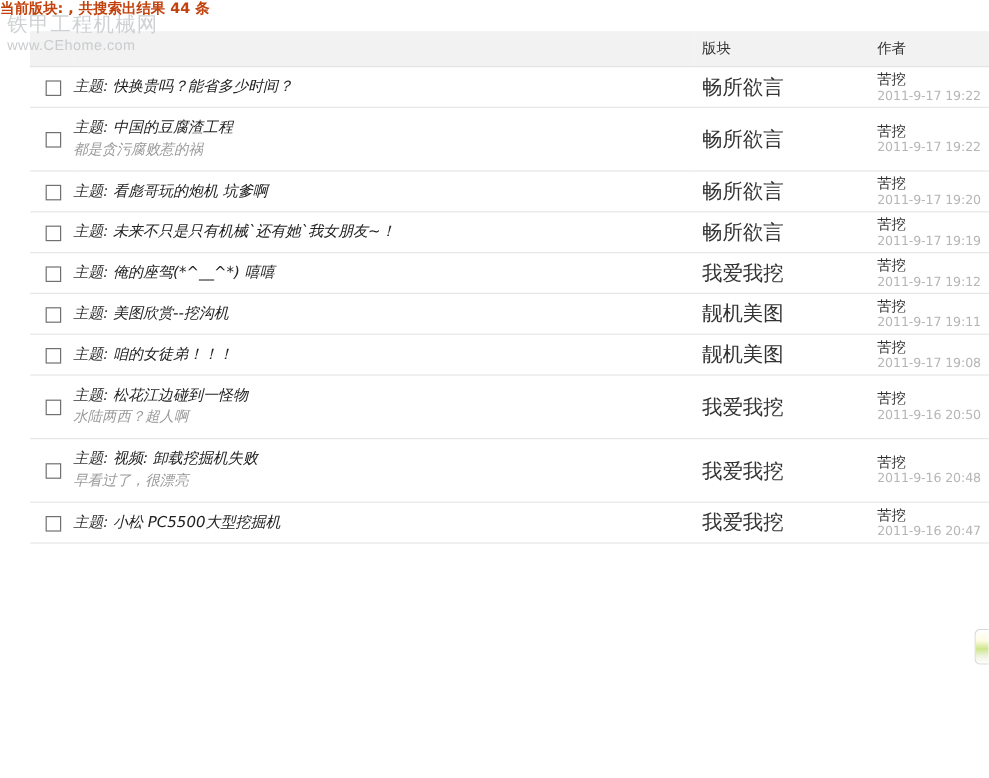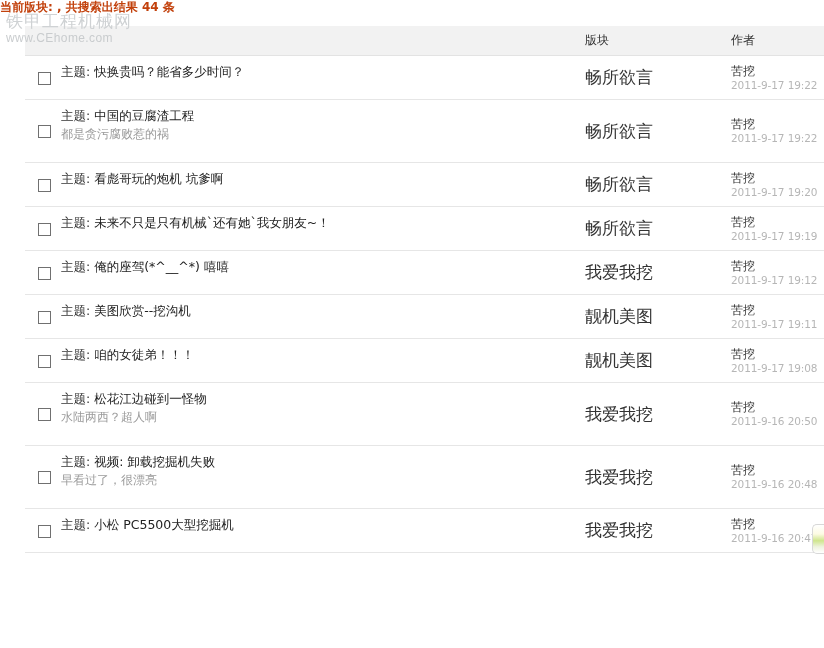--- a/index.html
+++ b/index.html
@@ -97,21 +97,22 @@
     border-bottom: 1px solid #e6e6e6;
     padding: 0;
     vertical-align: middle;
     font-size: 12px;
   }
   td.td-check {
     text-align: center;
     padding-left: 2px;
   }
   td.td-title {
-    padding: 7px 0 19px 0;
+    padding: 7px 0 9px 0;
+    font-style: italic;
   }
   td.td-forum {
     padding-left: 6px;
     color: #333333;
     font-size: 17px;
   }
   td.td-author {
     padding-left: 6px;
   }
 

